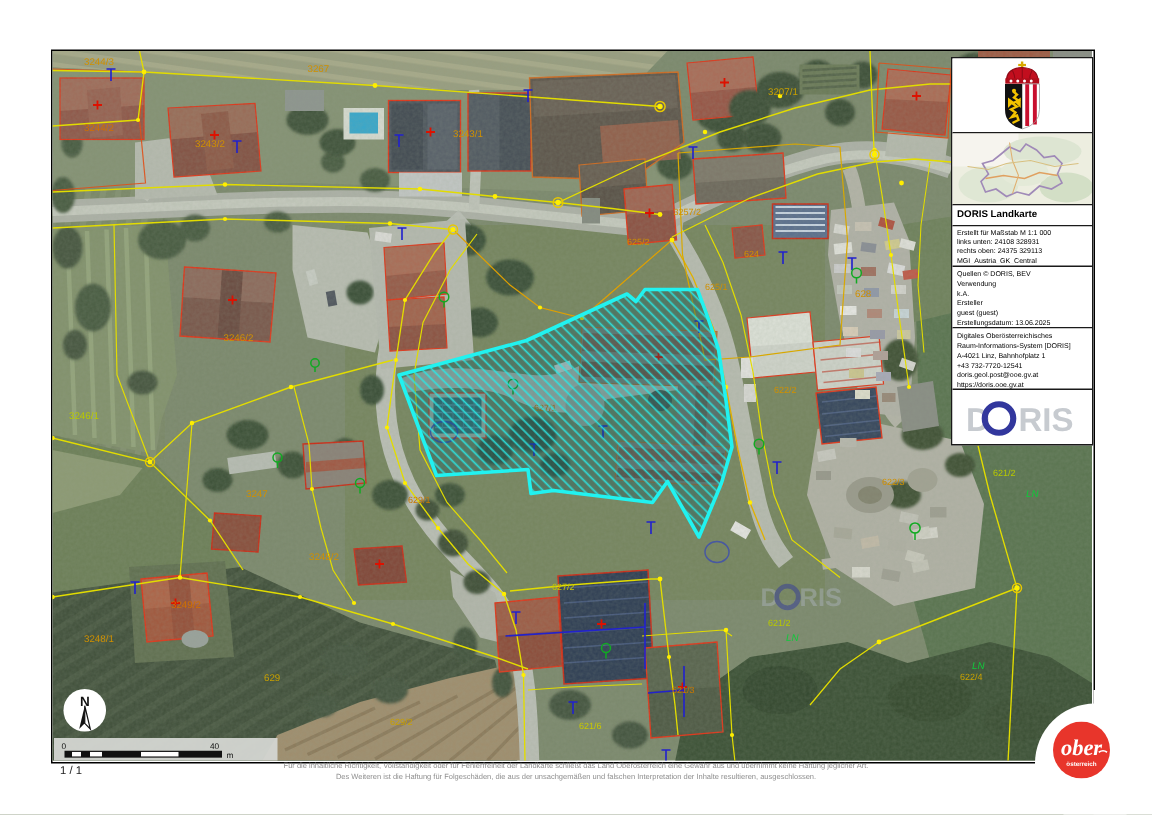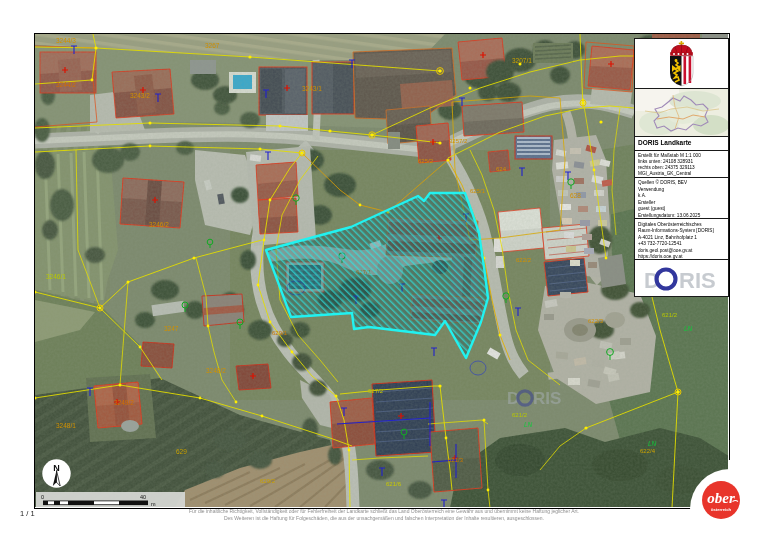--- a/index.html
+++ b/index.html
@@ -990,21 +990,21 @@
 
 <div class="abs" style="left:702px;top:481px;width:40px;height:38px;text-decoration:underline;">
 <svg width="40" height="38" viewBox="0 0 40 38">
 <circle cx="19" cy="19" r="19" fill="#e8352b"></circle>
 <text x="19" y="22" text-anchor="middle" font-size="15" font-style="italic" font-weight="bold" fill="#ffffff" font-family="Liberation Serif">ober</text>
 <path d="M30.5 20.5 Q33.5 18.5 36 20.5" fill="none" stroke="#fff" stroke-width="1.1"></path>
 <text x="19" y="29.5" text-anchor="middle" font-size="4.2" font-weight="bold" fill="#ffffff" font-family="Liberation Sans">österreich</text>
 </svg>
 </div>
 
-<div class="abs" style="left:20px;top:509px;font-size:7.5px;color:#222;">1 / 1</div>
+<div class="abs" style="left:40px;top:509px;font-size:7.5px;color:#222;">1 / 1</div>
 
 <div class="abs" style="left:0px;top:508px;width:1536px;">
       <div class="t2" style="width:1536px;text-align:center;font-size:10px;color:#8f8f8f;">Für die inhaltliche Richtigkeit, Vollständigkeit oder für Fehlerfreiheit der Landkarte schließt das Land Oberösterreich eine Gewähr aus und übernimmt keine Haftung jeglicher Art.</div>
     </div>
 
 <div class="abs" style="left:0px;top:515px;width:1536px;">
       <div class="t2" style="width:1536px;text-align:center;font-size:10px;color:#8f8f8f;">Des Weiteren ist die Haftung für Folgeschäden, die aus der unsachgemäßen und falschen Interpretation der Inhalte resultieren, ausgeschlossen.</div>
     </div>
 
 </div>

